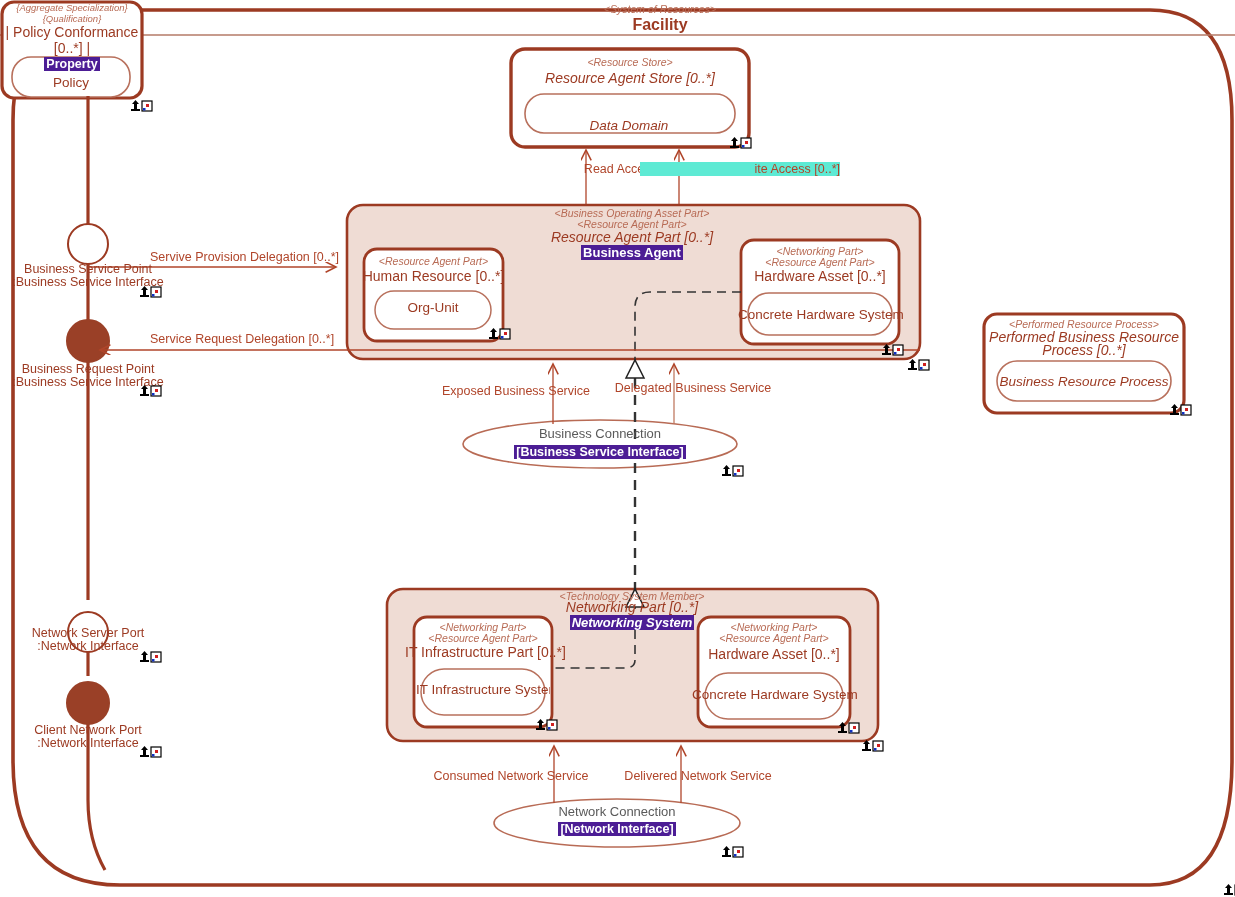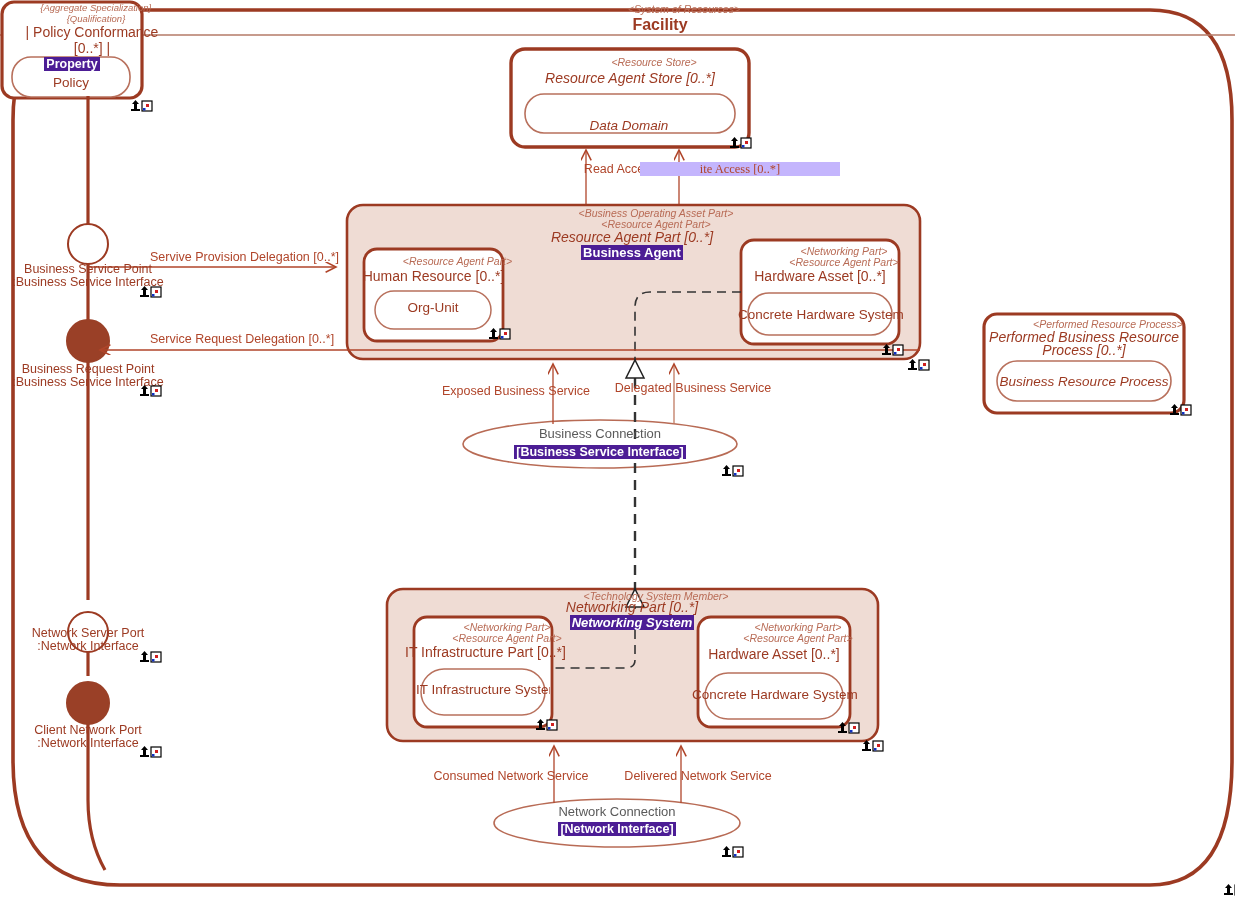--- a/index.html
+++ b/index.html
@@ -1,20 +1,20 @@
 <!DOCTYPE html>
 <html><head>
 <meta charset="utf-8">
 <style>
   html,body{margin:0;padding:0;background:#ffffff;}
   body{width:1235px;height:897px;overflow:hidden;font-family:"Liberation Sans",sans-serif;}
   #stage{position:relative;width:1235px;height:897px;background:#fff;}
   svg.layer{position:absolute;left:0;top:0;width:1235px;height:897px;overflow:visible;}
   .txt{position:absolute;color:#9c3a22;text-align:center;line-height:1.12;white-space:pre;}
-  .stereo{font-size:10.5px;font-style:italic;color:#b86b55;margin-left:24px;}
+  .stereo{font-size:10.5px;font-style:italic;color:#b86b55;}
   .nm{font-size:14px;}
   .nm-i{font-size:14px;font-style:italic;font-weight:bold;}
   .nm-b{font-size:14px;font-weight:bold;}
   .inner-lbl{font-size:13.5px;}
   .inner-lbl-i{font-size:13.5px;font-style:italic;}
   .edge-lbl{font-size:12.5px;color:#b0452a;}
   .port-lbl{font-size:12.5px;color:#9c3a22;}
   .hl{background:#4c1d95;color:#ffffff;font-weight:bold;padding:0 2px;}
   .assoc{font-size:13px;color:#5a5a5a;}
 </style>
@@ -126,30 +126,30 @@
       <line x1="88" y1="267" x2="336" y2="267" stroke="#b0452a" stroke-width="1.3" marker-end="url(#openArrow)"></line>
       <line x1="920" y1="350" x2="100" y2="350" stroke="#b0452a" stroke-width="1.3" marker-end="url(#openArrow)"></line>
     </g>
   </svg>
 
   <div class="txt stereo" style="left:560px;top:4px;width:200px;">&lt;System of Resources&gt;</div>
   <div class="txt nm-b" style="left:560px;top:16px;width:200px;font-size:16px;">Facility</div>
 
   <div class="txt stereo" style="left:2px;top:3px;width:140px;font-size:9.5px;">{Aggregate Specialization}</div>
   <div class="txt stereo" style="left:2px;top:14px;width:140px;font-size:9.5px;">{Qualification}</div>
-  <div class="txt nm" style="left:4px;top:25px;width:136px;white-space:normal;padding-left:20px;">| Policy Conformance [0..*] |</div>
+  <div class="txt nm" style="left:4px;top:25px;width:136px;white-space:normal;">| Policy Conformance [0..*] |</div>
   <div style="position:absolute;left:2px;top:54px;width:140px;text-align:center;"><span class="hl" style="font-size:12.5px;">Property</span></div>
   <div class="txt inner-lbl" style="left:12px;top:75px;width:118px;">Policy</div>
 
   <div class="txt stereo" style="left:511px;top:57px;width:238px;">&lt;Resource Store&gt;</div>
   <div class="txt nm-i" style="left:511px;top:71px;width:238px;font-weight:normal;">Resource Agent Store [0..*]</div>
   <div class="txt inner-lbl-i" style="left:540px;top:106px;width:178px;margin-top:12px;">Data Domain</div>
 
   <div class="txt edge-lbl" style="left:486px;top:162px;width:200px;text-align:right;">Read Access [0..*]</div>
-  <div class="txt edge-lbl" style="left:640px;top:162px;width:200px;text-align:center;background:#c4b5fd;font-family:Liberation Serif, serif;">ite Access [0..*]</div>
+  <div class="txt edge-lbl" style="left:640px;top:162px;width:200px;text-align:right;background:#5eead4;">ite Access [0..*]</div>
 
   <div class="txt stereo" style="left:532px;top:208px;width:200px;">&lt;Business Operating Asset Part&gt;</div>
   <div class="txt stereo" style="left:532px;top:219px;width:200px;">&lt;Resource Agent Part&gt;</div>
   <div class="txt nm-i" style="left:532px;top:230px;width:200px;font-weight:normal;">Resource Agent Part [0..*]</div>
   <div style="position:absolute;left:532px;top:243px;width:200px;text-align:center;"><span class="hl" style="font-size:13px;">Business Agent</span></div>
 
   <div class="txt stereo" style="left:364px;top:256px;width:139px;">&lt;Resource Agent Part&gt;</div>
   <div class="txt nm" style="left:360px;top:269px;width:147px;">Human Resource [0..*]</div>
   <div class="txt inner-lbl" style="left:375px;top:300px;width:116px;">Org-Unit</div>
 

